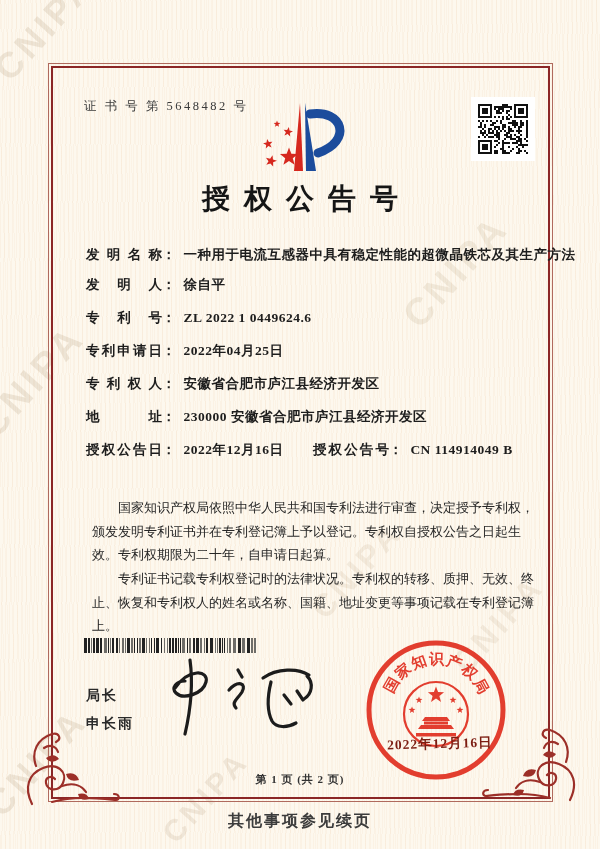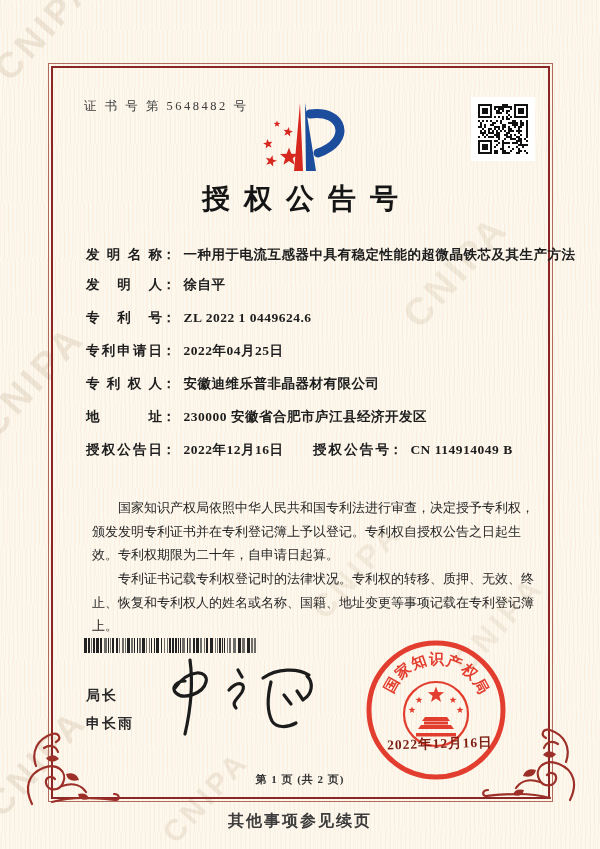--- a/index.html
+++ b/index.html
@@ -400,21 +400,21 @@
     <div class="frow">
       <span class="flabel">发明人</span><span class="fcolon">：</span><span class="fval">徐自平</span>
     </div>
     <div class="frow">
       <span class="flabel">专利号</span><span class="fcolon">：</span><span class="fval">ZL 2022 1 0449624.6</span>
     </div>
     <div class="frow">
       <span class="flabel">专利申请日</span><span class="fcolon">：</span><span class="fval">2022年04月25日</span>
     </div>
     <div class="frow">
-      <span class="flabel">专利权人</span><span class="fcolon">：</span><span class="fval">安徽迪维乐普非晶器材有限公司</span>
+      <span class="flabel">专利权人</span><span class="fcolon">：</span><span class="fval">安徽省合肥市庐江县经济开发区</span>
     </div>
     <div class="frow">
       <span class="flabel">地址</span><span class="fcolon">：</span><span class="fval">230000 安徽省合肥市庐江县经济开发区</span>
     </div>
     <div class="frow">
       <span><span class="flabel">授权公告日</span><span class="fcolon">：</span><span class="fval">2022年12月16日</span></span>
       <span class="fgroup2"><span class="flabel">授权公告号</span><span class="fcolon">：</span><span class="fval">CN 114914049 B</span></span>
     </div>
   </div>
 

